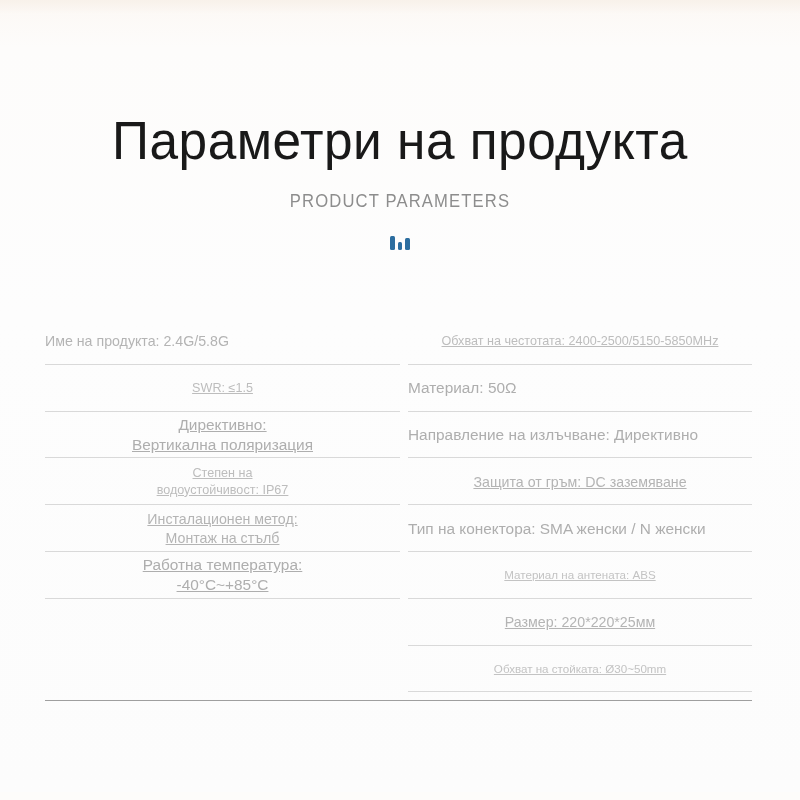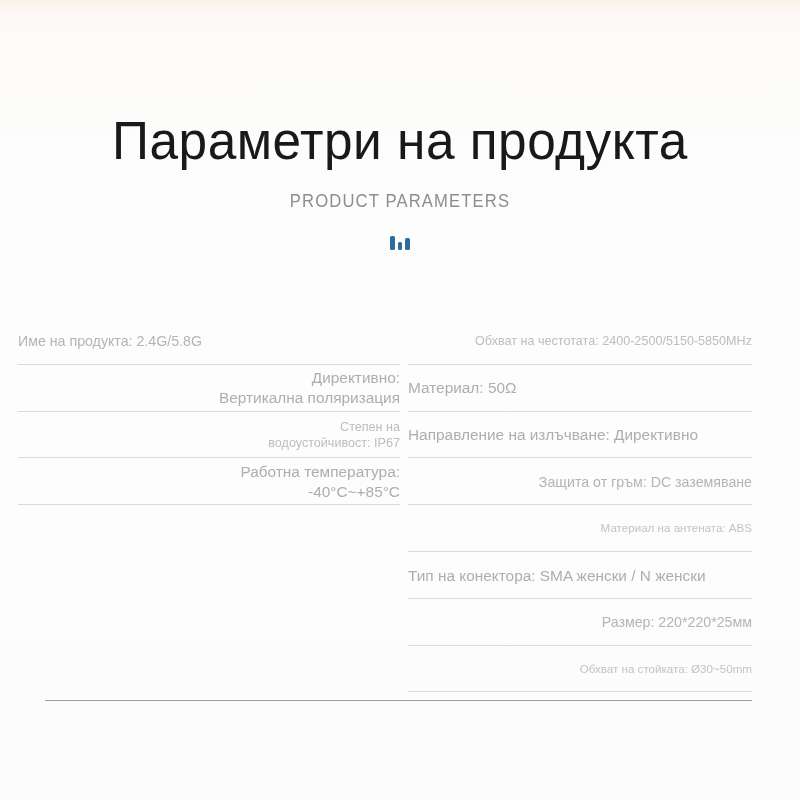--- a/index.html
+++ b/index.html
@@ -79,21 +79,21 @@
     position: absolute;
     left: 0;
     top: 318px;
     width: 800px;
     display: flex;
   }
   .col {
     position: relative;
     box-sizing: border-box;
   }
-  .col-left  { width: 400px; padding-left: 18px;  padding-right: 0px; }
+  .col-left  { width: 400px; padding-left: 45px;  padding-right: 0px; }
   .col-right { width: 400px; padding-left: 8px;   padding-right: 48px; }
 
   .row {
     position: relative;
     box-sizing: border-box;
     height: 46.8px;
     display: flex;
     align-items: center;
     color: #b9b9b9;
     font-size: 13.5px;
@@ -117,21 +117,21 @@
   .col-left  .row::after { left: 0;  right: 0; }
   .col-right .row::after { left: 0;  right: 0; }
 
   
   .s-xs   { font-size: 11.6px; color: #c3c3c3; }
   .s-sm   { font-size: 12.6px; color: #bdbdbd; }
   .s-md   { font-size: 14.2px; color: #b4b4b4; }
   .s-lg   { font-size: 15.4px; color: #aeaeae; }
 
   .a-left   { text-align: left;   justify-content: flex-start; }
-  .a-center { text-align: right; justify-content: center; }
+  .a-center { text-align: center; justify-content: center; text-decoration: underline; }
 
   .two-line { line-height: 1.3; }
 
   
   .table-bottom-rule {
     position: absolute;
     left: 45px;
     right: 48px;
     top: 700px;
     height: 1px;
@@ -150,34 +150,37 @@
       <i class="b1"></i>
       <i class="b2"></i>
       <i class="b3"></i>
     </div>
   </div>
 
   <div class="specs">
 
     <div class="col col-left" id="col-left">
         <div class="row s-md a-left"><span class="cell">Име на продукта: 2.4G/5.8G</span></div>
+        <div class="row s-sm a-center"><span class="cell">SWR: ≤1.5</span></div>
         <div class="row s-lg a-center"><span class="cell two-line">Директивно:
 Вертикална поляризация</span></div>
         <div class="row s-sm a-center"><span class="cell two-line">Степен на
 водоустойчивост: IP67</span></div>
+        <div class="row s-md a-center"><span class="cell two-line">Инсталационен метод:
+Монтаж на стълб</span></div>
         <div class="row s-lg a-center"><span class="cell two-line">Работна температура:
 -40°C~+85°C</span></div>
       </div>
     <div class="col col-right" id="col-right">
         <div class="row s-sm a-center"><span class="cell">Обхват на честотата: 2400-2500/5150-5850MHz</span></div>
         <div class="row s-lg a-left"><span class="cell">Материал: 50Ω</span></div>
         <div class="row s-lg a-left"><span class="cell">Направление на излъчване: Директивно</span></div>
         <div class="row s-md a-center"><span class="cell">Защита от гръм: DC заземяване</span></div>
+        <div class="row s-lg a-left"><span class="cell">Тип на конектора: SMA женски / N женски</span></div>
         <div class="row s-xs a-center"><span class="cell">Материал на антената: ABS</span></div>
-        <div class="row s-lg a-left"><span class="cell">Тип на конектора: SMA женски / N женски</span></div>
         <div class="row s-md a-center"><span class="cell">Размер: 220*220*25мм</span></div>
         <div class="row s-xs a-center"><span class="cell">Обхват на стойката: Ø30~50mm</span></div>
       </div>
 
   </div>
 
   <div class="table-bottom-rule"></div>
 
 </div>
 

